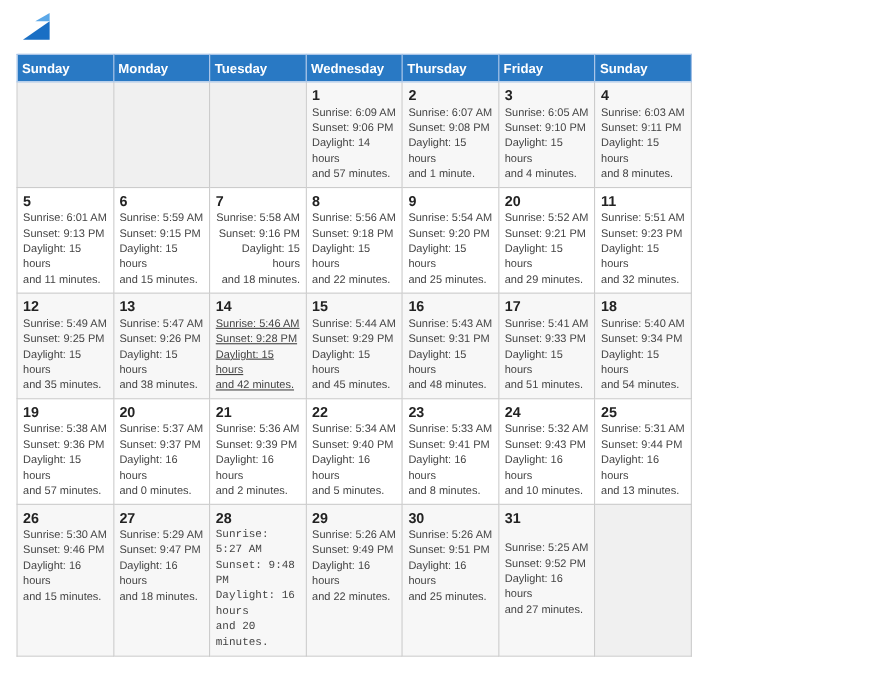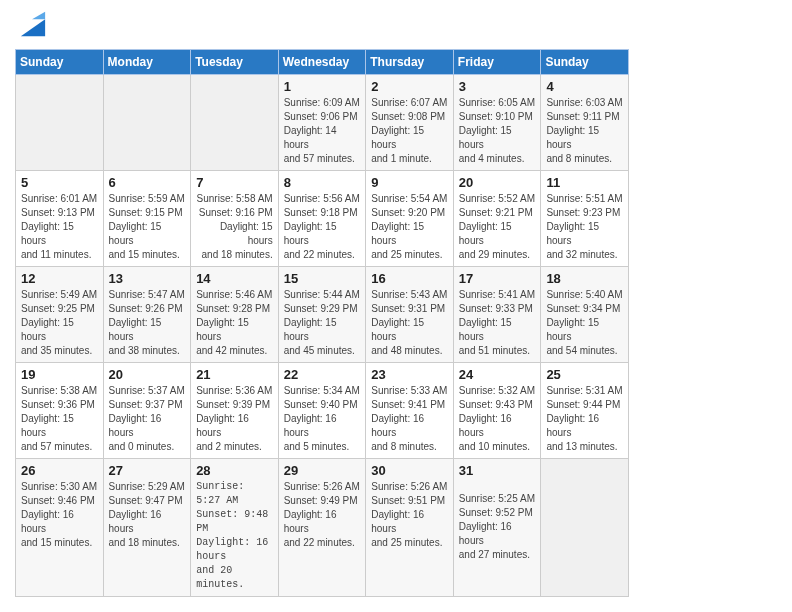--- a/index.html
+++ b/index.html
@@ -219,21 +219,21 @@
           </td>
           <td>
             <div class="day-number">13</div>
             <div class="day-info" style="white-space: pre-line;">Sunrise: 5:47 AM
 Sunset: 9:26 PM
 Daylight: 15 hours
 and 38 minutes.</div>
           </td>
           <td>
             <div class="day-number">14</div>
-            <div class="day-info" style="white-space: pre-line;">Sunrise: 5:46 AM
+            <div class="day-info" style="white-space: pre-line; text-decoration: underline;">Sunrise: 5:46 AM
 Sunset: 9:28 PM
 Daylight: 15 hours
 and 42 minutes.</div>
           </td>
           <td>
             <div class="day-number">15</div>
             <div class="day-info" style="white-space: pre-line;">Sunrise: 5:44 AM
 Sunset: 9:29 PM
 Daylight: 15 hours
 and 45 minutes.</div>

